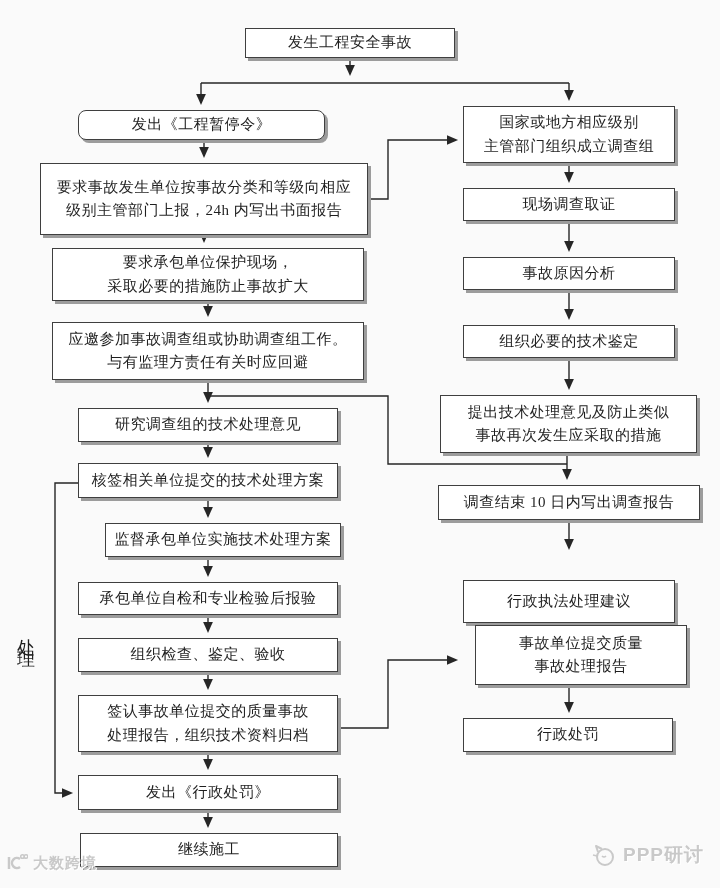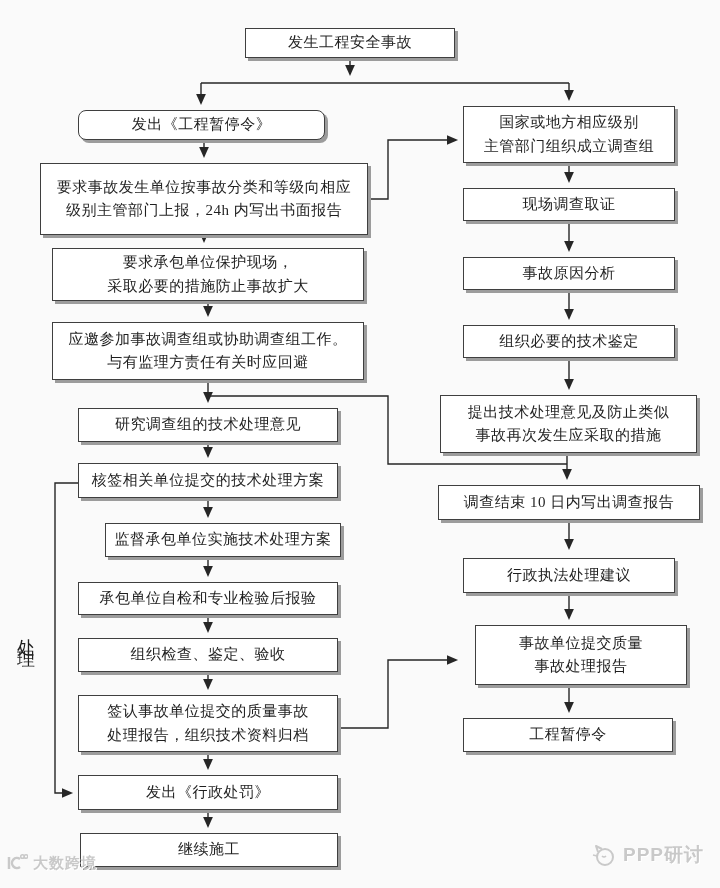--- a/index.html
+++ b/index.html
@@ -97,24 +97,24 @@
   <div class="node" style="left:80px;top:833px;width:258px;height:34px;">继续施工</div>
 
   <div class="node" style="left:463px;top:106px;width:212px;height:57px;">国家或地方相应级别
 主管部门组织成立调查组</div>
   <div class="node" style="left:463px;top:188px;width:212px;height:33px;">现场调查取证</div>
   <div class="node" style="left:463px;top:257px;width:212px;height:33px;">事故原因分析</div>
   <div class="node" style="left:463px;top:325px;width:212px;height:33px;">组织必要的技术鉴定</div>
   <div class="node" style="left:440px;top:395px;width:257px;height:58px;">提出技术处理意见及防止类似
 事故再次发生应采取的措施</div>
   <div class="node" style="left:438px;top:485px;width:262px;height:35px;">调查结束 10 日内写出调查报告</div>
-  <div class="node" style="left:463px;top:558px;width:212px;height:35px;">行政执法处理建议</div>
+  <div class="node" style="left:463px;top:580px;width:212px;height:43px;">行政执法处理建议</div>
   <div class="node" style="left:463px;top:625px;width:212px;height:60px;margin-left:12px;">事故单位提交质量
 事故处理报告</div>
-  <div class="node" style="left:463px;top:718px;width:210px;height:34px;">工程暂停令</div>
+  <div class="node" style="left:463px;top:718px;width:210px;height:34px;">行政处罚</div>
 
   <div class="side-label">处理</div>
 
   <div class="watermark wm-left">
     <span class="wm-icon">
       <svg width="22" height="20" viewBox="0 0 22 20">
         <path d="M3,4 V16" stroke="#c9c9c9" stroke-width="2.5" fill="none"></path>
         <path d="M14,6 a5,5 0 1 0 0,8" stroke="#c9c9c9" stroke-width="2.5" fill="none"></path>
         <circle cx="16.5" cy="3.5" r="1.8" stroke="#c9c9c9" stroke-width="1.5" fill="none"></circle>
         <circle cx="20" cy="3.5" r="1.8" stroke="#c9c9c9" stroke-width="1.5" fill="none"></circle>

